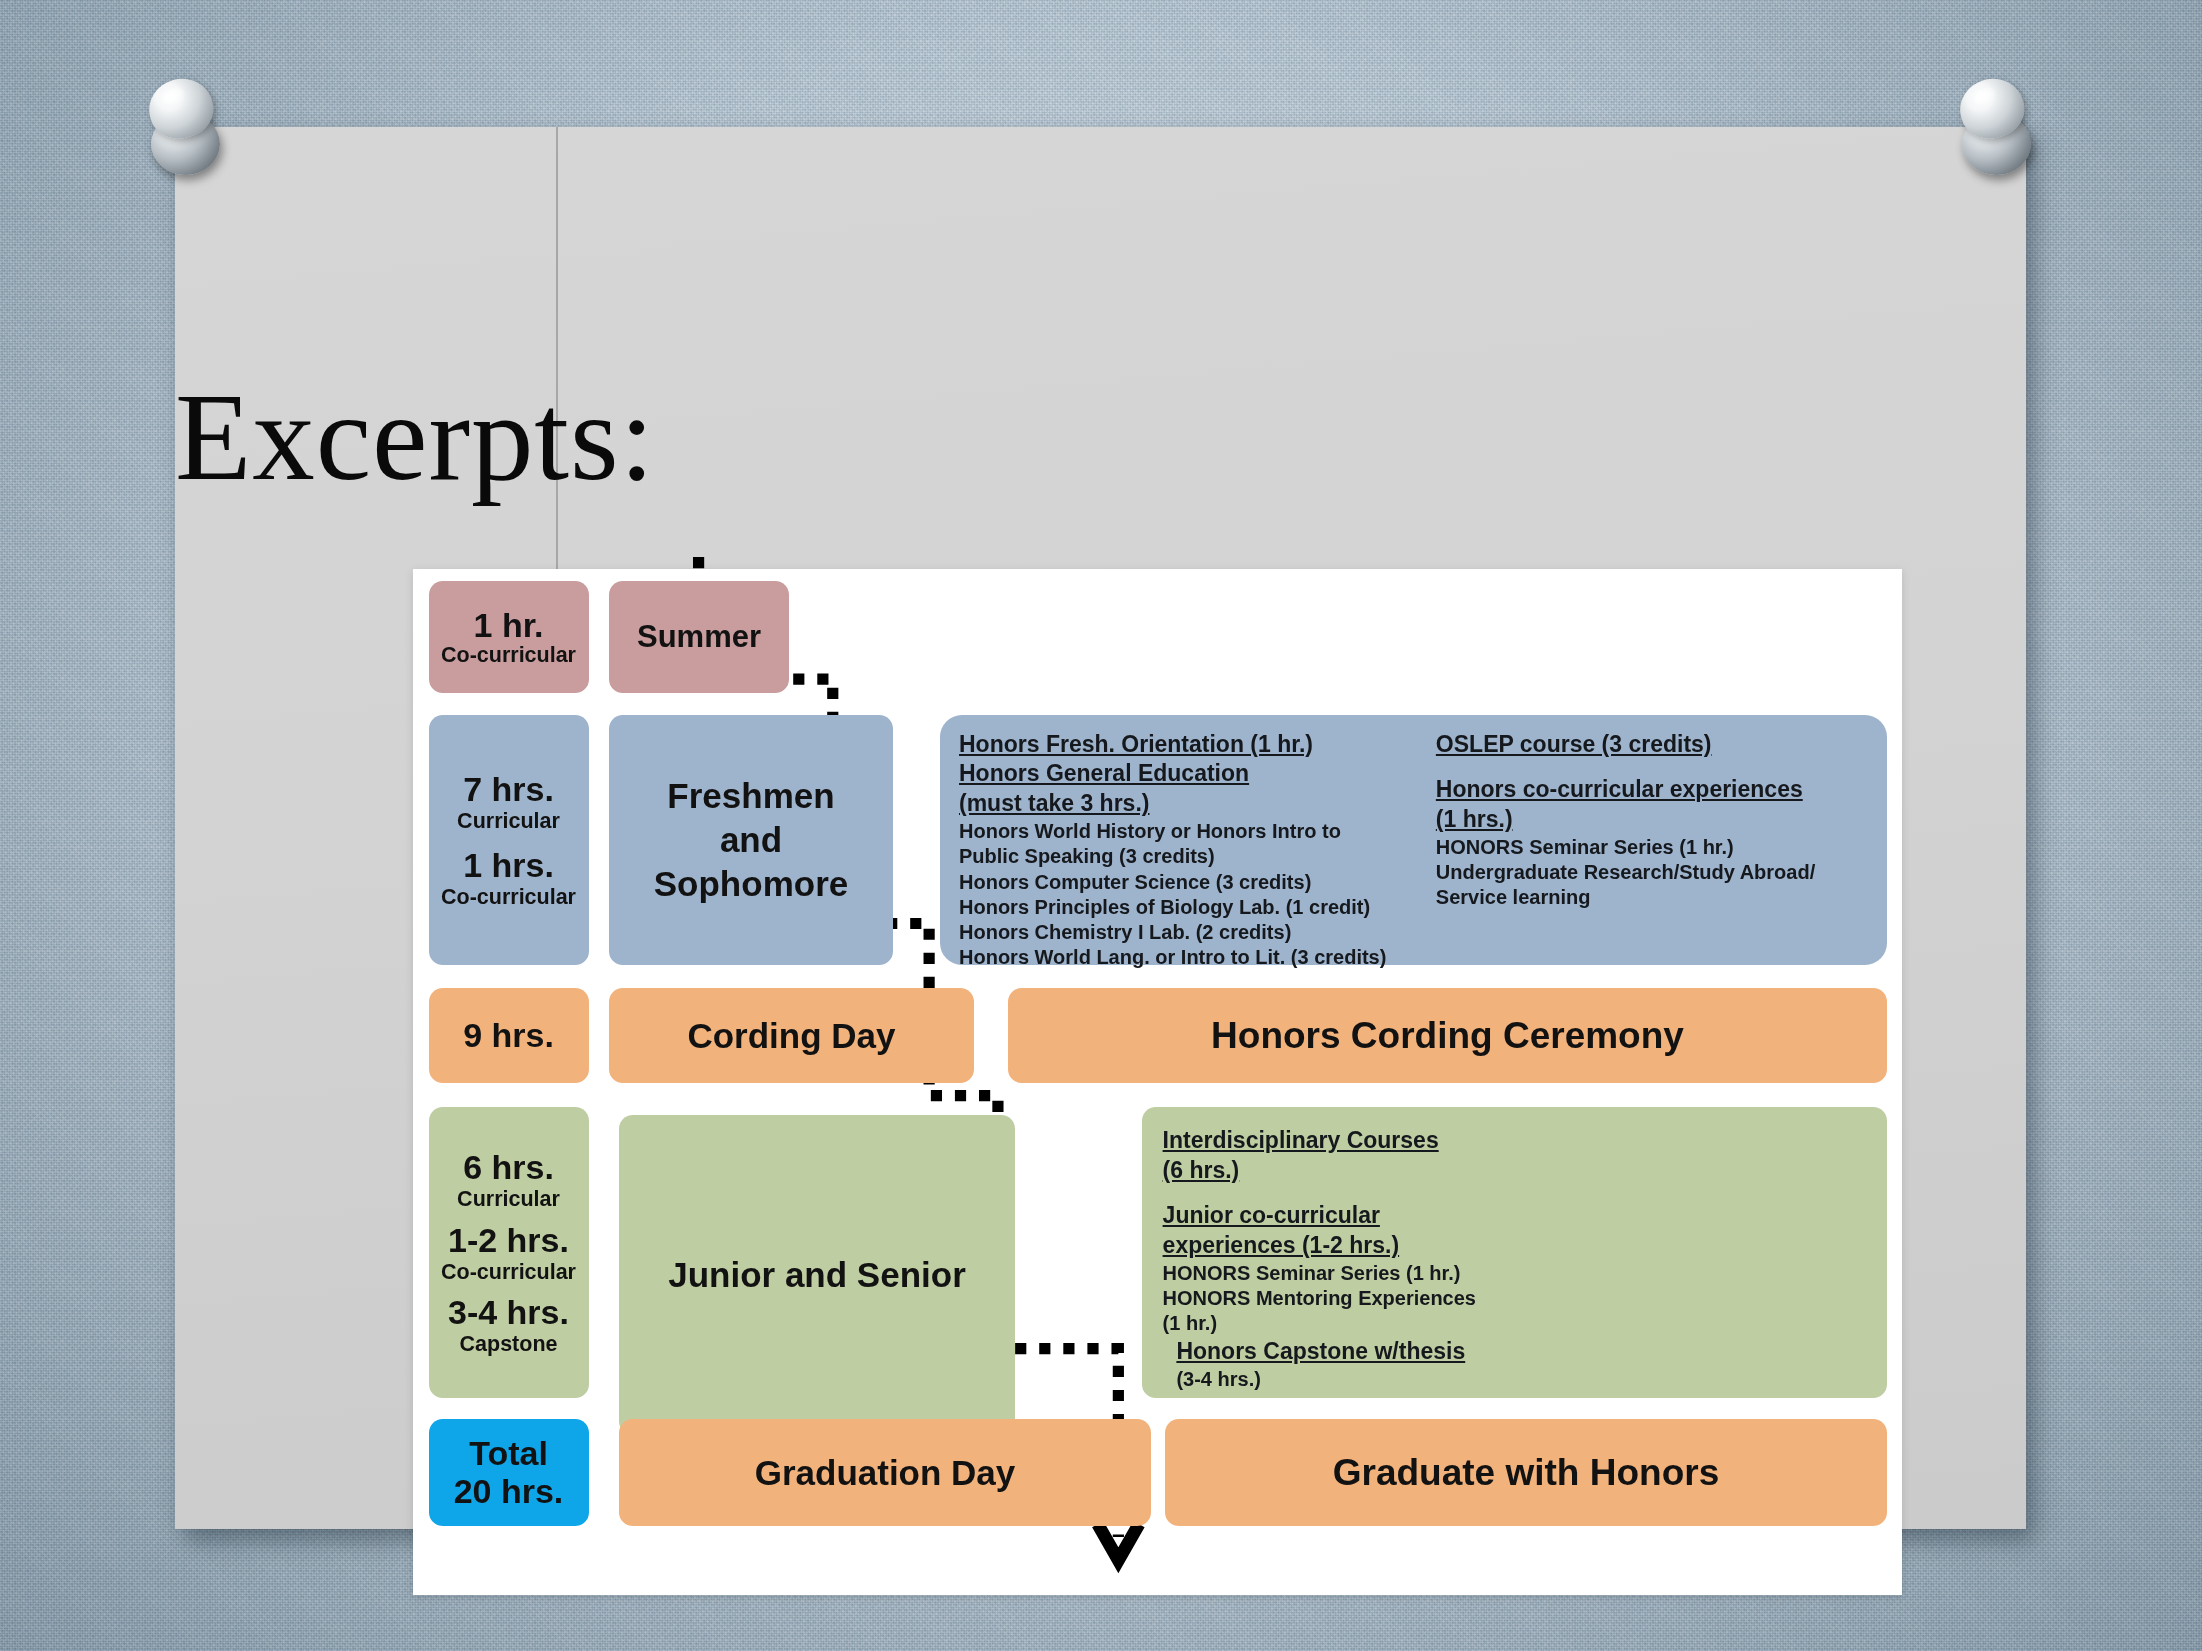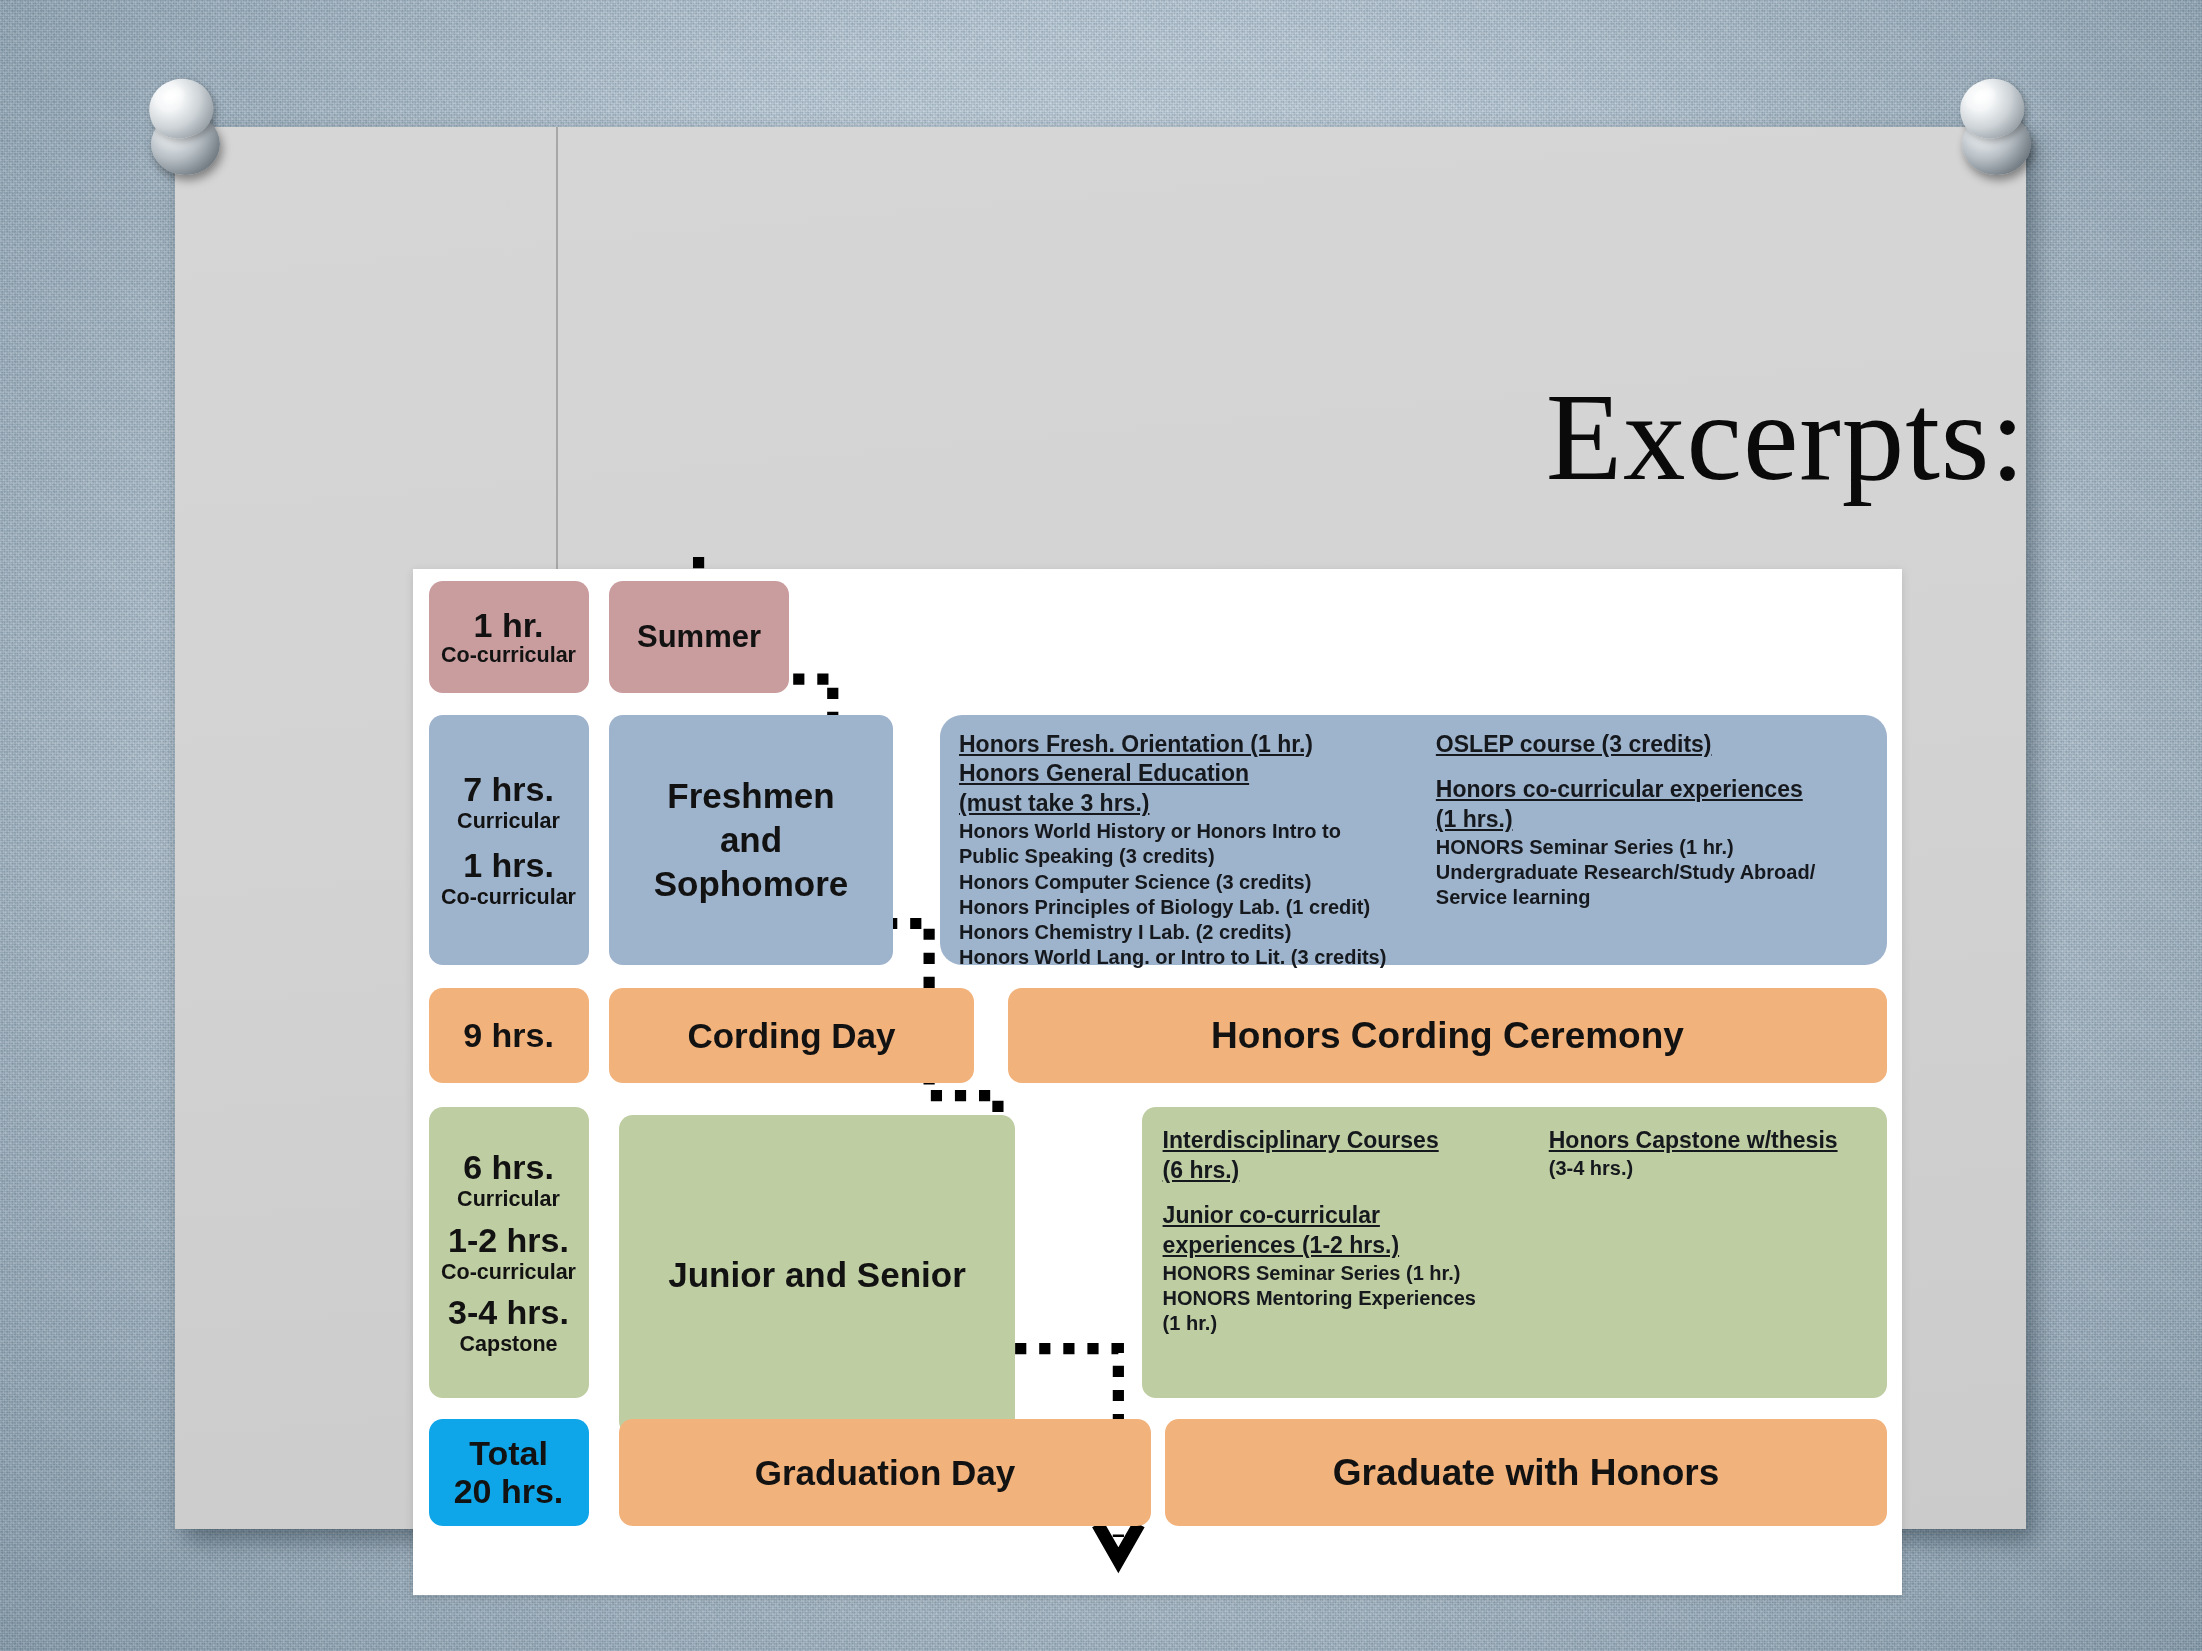--- a/index.html
+++ b/index.html
@@ -91,21 +91,21 @@
     position: absolute; left: 19px; top: 8.6px;
     width: 24px; height: 17px; border-radius: 50%;
     background: radial-gradient(ellipse at 40% 40%, rgba(255,255,255,.98), rgba(255,255,255,0) 70%);
     transform: rotate(-18deg);
   }
 
   
   #title {
     position: absolute;
     left: 0; top: 248px; width: 1851px;
-    text-align: right;
+    text-align: left;
     font-family: "Liberation Serif", serif;
     font-size: 125px;
     line-height: 1;
     color: #0a0a0a;
     letter-spacing: 0.9px;
   }
 
   
   #card {
     position: absolute;
@@ -235,21 +235,21 @@
       <div class="big">1-2 hrs.</div>
       <div class="small" style="margin-bottom:8.6px;">Co-curricular</div>
       <div class="big">3-4 hrs.</div>
       <div class="small">Capstone</div>
     </div>
 
     <div class="box" style="left:206px; top:546px; width:396px; height:320px; background:#BFCDA2; font-size:35px;">
       <span>Junior and Senior</span>
     </div>
 
-    <div class="box left top" style="left:729px; top:538px; width:745px; height:291px; background:#BFCDA2; padding:19px 17px 0 20.6px;">
+    <div class="box left top" style="left:729px; top:538px; width:745px; height:291px; background:#BFCDA2; padding:19px 17px 0 20.6px;flex-direction:column;">
       <div class="detail" style="width:379px;">
         <div class="hd">Interdisciplinary Courses</div>
         <div class="hd">(6 hrs.)</div>
         <span class="gap"></span>
         <div class="hd">Junior co-curricular</div>
         <div class="hd">experiences (1-2 hrs.)</div>
         <div>HONORS Seminar Series (1 hr.)</div>
         <div>HONORS Mentoring Experiences</div>
         <div>(1 hr.)</div>
       </div>

